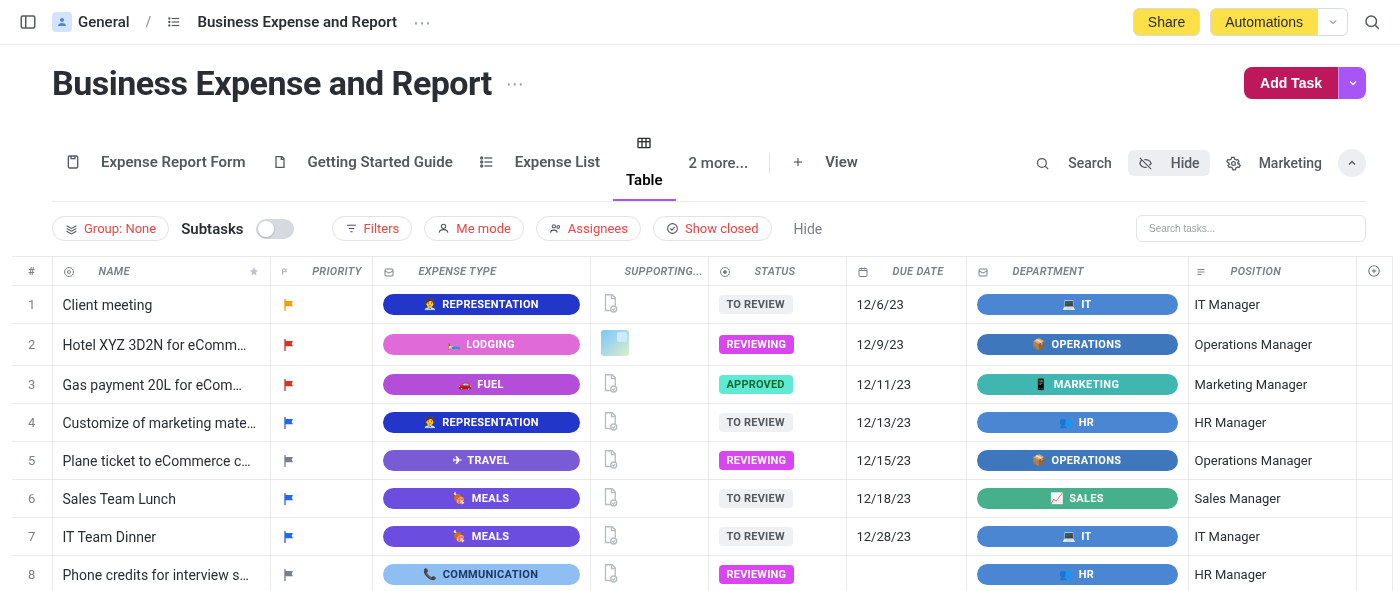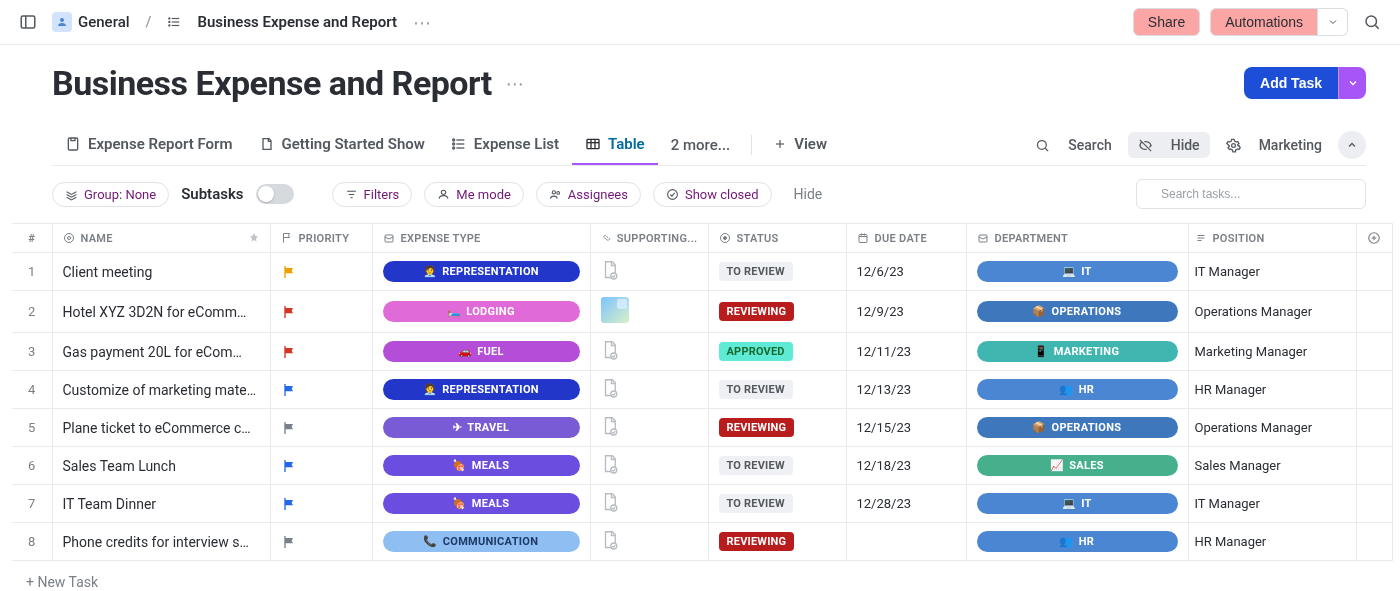--- a/index.html
+++ b/index.html
@@ -5,74 +5,74 @@
   * { box-sizing: border-box; margin: 0; padding: 0; }
   body { font-family: -apple-system, BlinkMacSystemFont, "Segoe UI", Roboto, sans-serif; font-size: 14px; color: #2a2e34; background: #fff; }
   .topbar { display:flex; align-items:center; padding:8px 14px; border-bottom:1px solid #e8eaed; gap:10px; }
   .icon-btn { width:28px; height:28px; display:flex; align-items:center; justify-content:center; border-radius:6px; cursor:pointer; color:#54595f; }
   .breadcrumb { display:flex; align-items:center; gap:16px; font-size:15px; color:#2a2e34; font-weight:500; }
   .bc-user { display:flex; align-items:center; gap:6px; }
   .bc-user .avatar { width:20px; height:20px; background:#d3e3fd; border-radius:4px; display:flex; align-items:center; justify-content:center; font-size:12px; }
   .bc-sep { color:#9aa0a6; }
   .bc-list-icon { font-size:14px; color:#54595f; }
   .topbar-right { margin-left:auto; display:flex; align-items:center; gap:10px; }
-  .btn { border:1px solid #d9dce1; background:#fca5a5; padding:5px 14px; border-radius:6px; font-size:14px; color:#2a2e34; cursor:pointer; display:flex; align-items:flex-start; gap:6px; font-weight:500;}
+  .btn { border:1px solid #d9dce1; background:#fde047; padding:5px 14px; border-radius:6px; font-size:14px; color:#2a2e34; cursor:pointer; display:flex; align-items:flex-start; gap:6px; font-weight:500;}
   .btn-split { display:flex; }
   .btn-split .btn { border-radius:6px 0 0 6px; }
   .btn-split .caret { border:1px solid #d9dce1; border-left:none; border-radius:0 6px 6px 0; width:30px; display:flex; align-items:center; justify-content:center; cursor:pointer; }
   .main { padding: 18px 34px 0 52px; }
   .title-row { display:flex; align-items:center; gap:14px; }
   .page-title { font-size:34px; font-weight:700; letter-spacing:-0.5px; }
   .title-more { color:#9aa0a6; font-size:18px; cursor:pointer; }
   .title-right { margin-left:auto; display:flex; }
-  .btn-primary { background:#1d4ed8; color:#fff; border:none; padding:8px 16px; border-radius:8px 0 0 8px; font-weight:600; cursor:pointer; font-size:14px;}
+  .btn-primary { background:#be185d; color:#fff; border:none; padding:8px 16px; border-radius:8px 0 0 8px; font-weight:600; cursor:pointer; font-size:14px;}
   .btn-primary-caret { background:#a855f7; color:#fff; border:none; border-left:1px solid rgba(255,255,255,0.35); border-radius:0 8px 8px 0; width:28px; display:flex; align-items:center; justify-content:center; cursor:pointer;}
   .tabs-row { display:flex; align-items:center; margin-top:22px; border-bottom:1px solid #e8eaed; gap:0; }
-  .tab { display:flex; align-items:center; gap:7px; padding:10px 13px; color:#54595f; font-weight:600; cursor:pointer; font-size:15px; border-bottom:2px solid transparent;}
-  .tab.active { color:#0369a1; border-bottom:2px solid #a855f7; }
+  .tab { display:flex; align-items:center; gap:20px; padding:10px 13px; color:#54595f; font-weight:600; cursor:pointer; font-size:15px; border-bottom:2px solid transparent;}
+  .tab.active { color:#000000; border-bottom:2px solid #a855f7;flex-direction:column; }
   .tab-more { color:#54595f; padding:10px 13px; cursor:pointer; font-size:15px; font-weight:500;}
   .tabs-divider { width:1px; height:20px; background:#e0e2e6; margin:0 8px; }
   .tabs-right { margin-left:auto; display:flex; align-items:center; gap:6px; }
   .pill { display:flex; align-items:center; gap:18px; padding:5px 10px; border-radius:6px; color:#54595f; cursor:pointer; font-size:14px; font-weight:500;}
   .pill.shaded{ background:#eceef1; }
   .round-btn { width:28px; height:28px; border-radius:50%; background:#eceef1; display:flex; align-items:center; justify-content:center; cursor:pointer; color:#54595f;}
   .filters-row { display:flex; align-items:center; gap:12px; padding:13px 0 14px; }
-  .chip { border:1px solid #e0e2e6; border-radius:16px; padding:4px 12px; display:flex; align-items:center; gap:6px; color:#701a75; cursor:pointer; font-size:13px;}
+  .chip { border:1px solid #e0e2e6; border-radius:16px; padding:4px 12px; display:flex; align-items:center; gap:6px; color:#ef4444; cursor:pointer; font-size:13px;}
   .subtasks-label{ font-size:15px; color:#2a2e34; font-weight:600; }
   .toggle { width:38px; height:20px; border-radius:20px; background:#d6d9de; position:relative; cursor:pointer; }
   .toggle .knob{ width:16px; height:16px; border-radius:50%; background:#fff; position:absolute; top:2px; left:2px; box-shadow:0 1px 2px rgba(0,0,0,.2);}
   .filters-right{ margin-left:auto; }
-  .search-tasks{ border:1px solid #e0e2e6; border-radius:6px; padding:7px 24px; font-size:12px; width:230px; color:#2a2e34;}
+  .search-tasks{ border:1px solid #e0e2e6; border-radius:6px; padding:7px 12px; font-size:10px; width:230px; color:#2a2e34;}
   .search-tasks::placeholder{ color:#9aa0a6;}
   .hide-link{ color:#7b8087; font-size:14px; cursor:pointer; margin-left:10px;}
 
   .table-wrap { margin-left:-40px; }
   table { border-collapse:collapse; width:100%; table-layout:fixed;}
   th, td { border:1px solid #e8eaed; text-align:left; font-size:13px; }
   th { color:#7b8087; font-weight:600; text-transform:uppercase; letter-spacing:.3px; padding:7px 10px; font-size:11px; background:#fff;}
   td { padding:6px 10px; height:32px; }
   .col-num{ width:40px; text-align:center; color:#7b8087; border-left:none;}
   th.col-num{ border-left:none;}
   .col-name{ width:218px; }
   .col-pri{ width:102px;}
   .col-type{ width:218px;}
   .col-supp{ width:118px;}
   .col-status{ width:138px;}
   .col-due{ width:120px;}
   .col-dept{ width:222px;}
   .col-pos{ width:168px;padding-left:6px;}
   .col-add{ width:36px; text-align:center;}
-  .th-inner{ display:flex; align-items:center; gap:6px;}
+  .th-inner{ display:flex; align-items:flex-end; gap:24px;font-style:italic;}
   .pin{ margin-left:auto; color:#c1c5cb;}
   .name-cell{ white-space:nowrap; overflow:hidden; text-overflow:ellipsis; font-size:14px; color:#2a2e34;}
   .flag{ font-size:14px; filter:saturate(1.2);}
   .badge{ display:inline-flex; align-items:center; justify-content:center; gap:5px; border-radius:14px; color:#fff; font-weight:700; font-size:11px; padding:4px 0; width:100%; letter-spacing:.3px;}
   .status-pill{ display:inline-block; border-radius:4px; font-weight:700; font-size:11px; padding:3px 8px; letter-spacing:.2px;}
   .status-toreview{ background:#eef0f3; color:#54595f;}
-  .status-reviewing{ background:#b91c1c; color:#fff;}
+  .status-reviewing{ background:#d946ef; color:#fff;}
   .status-approved{ background:#5eead4; color:#1a6b2f;}
   .doc-icon{ width:18px; height:22px; display:inline-block;}
   .doc-icon svg{ width:18px; height:22px; }
   .doc-thumb{ width:28px; height:26px; background:linear-gradient(135deg,#7cc4ff,#d9f0c6); border-radius:3px; display:inline-block; position:relative;}
   .doc-thumb::after{ content:""; position:absolute; right:2px; top:2px; width:10px; height:10px; background:#cfe9ff; border-radius:2px;}
   .new-task-row td{ border:none; color:#7b8087; font-size:14px; padding:10px 0 0 14px;}
   .et-representation{ background:#2236c9;}
   .et-lodging{ background:#e06bd8;}
   .et-fuel{ background:#b44dd8;}
   .et-travel{ background:#7a5bd6;}
@@ -163,21 +163,21 @@
           <rect x="5" y="3" width="14" height="18" rx="2"></rect>
           <path d="M9 3v4h6V3"></path>
         </svg>
       <span>Expense Report Form</span>
     </div>
     <div class="tab">
       <svg width="16" height="16" viewBox="0 0 24 24" fill="none" stroke="#54595f" stroke-width="2">
           <path d="M6 4h9l3 3v13H6z"></path>
           <path d="M14 4v4h4"></path>
         </svg>
-      <span>Getting Started Show</span>
+      <span>Getting Started Guide</span>
     </div>
     <div class="tab">
       <svg width="16" height="16" viewBox="0 0 24 24" fill="none" stroke="#54595f" stroke-width="2">
           <line x1="8" y1="6" x2="20" y2="6"></line>
           <line x1="8" y1="12" x2="20" y2="12"></line>
           <line x1="8" y1="18" x2="20" y2="18"></line>
           <circle cx="4" cy="6" r="1.5"></circle>
           <circle cx="4" cy="12" r="1.5"></circle>
           <circle cx="4" cy="18" r="1.5"></circle>
         </svg>

